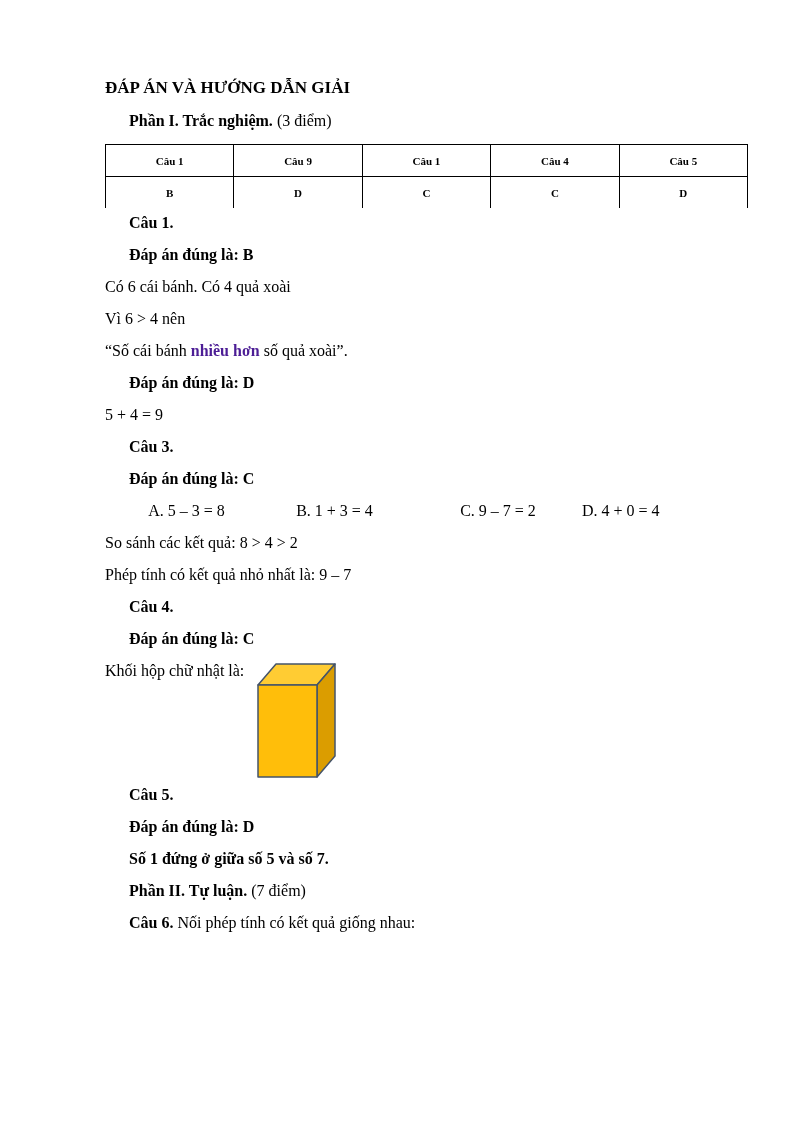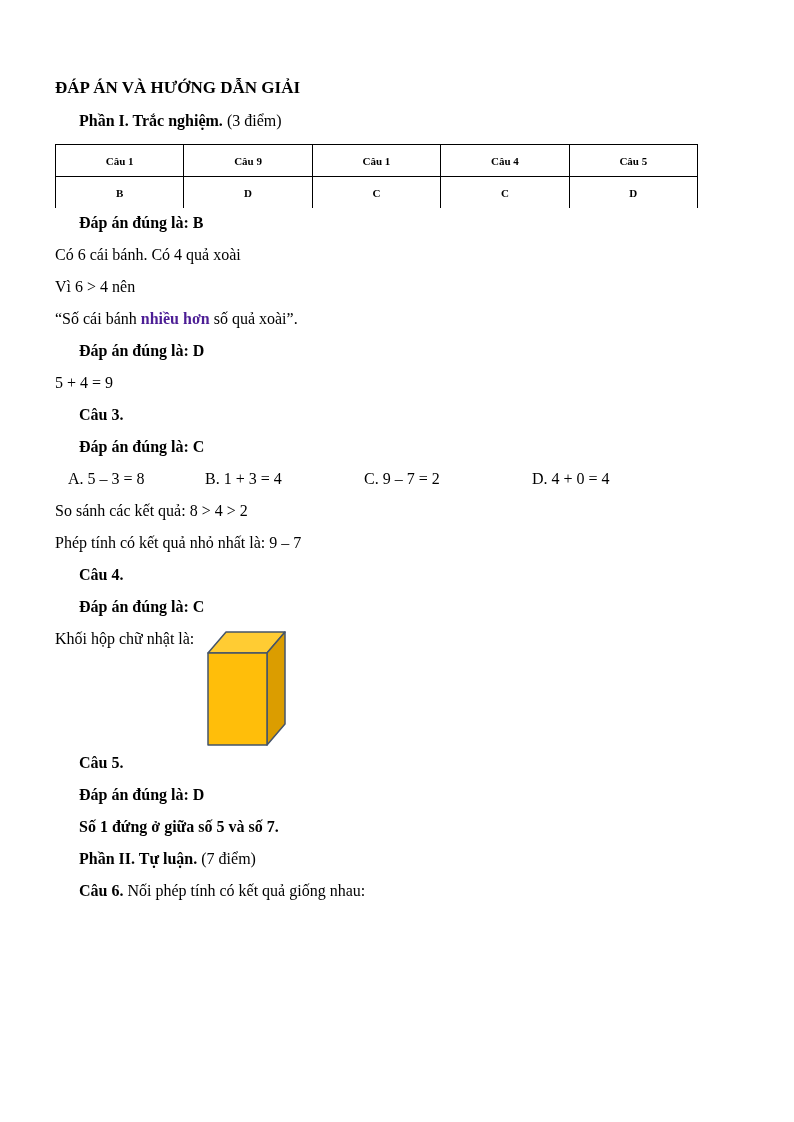--- a/index.html
+++ b/index.html
@@ -1,21 +1,21 @@
 <!DOCTYPE html>
 <html><head>
 <meta charset="utf-8">
 <style>
   html,body{margin:0;padding:0;background:#e8e8e8;}
   .page{
     position:relative;
     width:794px;height:1122px;
     background:#ffffff;
     box-sizing:border-box;
-    padding:78px 76px 0 55px;
+    padding:78px 76px 0 105px;
     font-family:"Liberation Serif","DejaVu Serif",serif;
     font-size:16px;color:#000;
     overflow:hidden;
   }
   p{margin:0 0 14px 0;line-height:18px;}
   .b{font-weight:bold;margin-left:24px;}
   h1.doc-title{font-size:17px;margin:0 0 15px 0;line-height:19px;font-weight:bold;}
   .red{color:#4c1d95;font-weight:bold;}
   table.ans{
     border-collapse:collapse;
@@ -26,21 +26,21 @@
   table.ans th, table.ans td{
     border:1.5px solid #000;
     text-align:center;
     font-size:11px;
     height:31px;
     padding:0;
   }
   table.ans th{font-weight:bold;}
   table.ans td{font-weight:bold;border-bottom:none;}
   .opts{white-space:nowrap;}
-  .opts span{display:inline-block;}
+  .opts span{display:inline-block;text-align:center;}
   .opts span:nth-child(1){width:150px;padding-left:13px;box-sizing:border-box;}
   .opts span:nth-child(2){width:159px;}
   .opts span:nth-child(3){width:168px;}
   .img-row{
     display:flex;align-items:flex-start;
     margin:2px 0 6px 0;
   }
   .img-row .caption{line-height:18px;margin:0 12px 2px 0;}
   .box-svg{display:block;}
 </style>
@@ -65,20 +65,21 @@
     <tr>
       <td>B</td>
       <td>D</td>
       <td>C</td>
       <td>C</td>
       <td>D</td>
     </tr>
   </tbody>
     </table>
 
+  <p class="b">Câu 1.</p>
   <p class="b">Đáp án đúng là: B</p>
   <p>Có 6 cái bánh. Có 4 quả xoài</p>
   <p>Vì 6 &gt; 4 nên</p>
   <p><span>“Số cái bánh </span><span class="red">nhiều hơn</span><span> số quả xoài”.</span></p>
 
   <p class="b">Đáp án đúng là: D</p>
   <p>5 + 4 = 9</p>
 
   <p class="b">Câu 3.</p>
   <p class="b">Đáp án đúng là: C</p>

